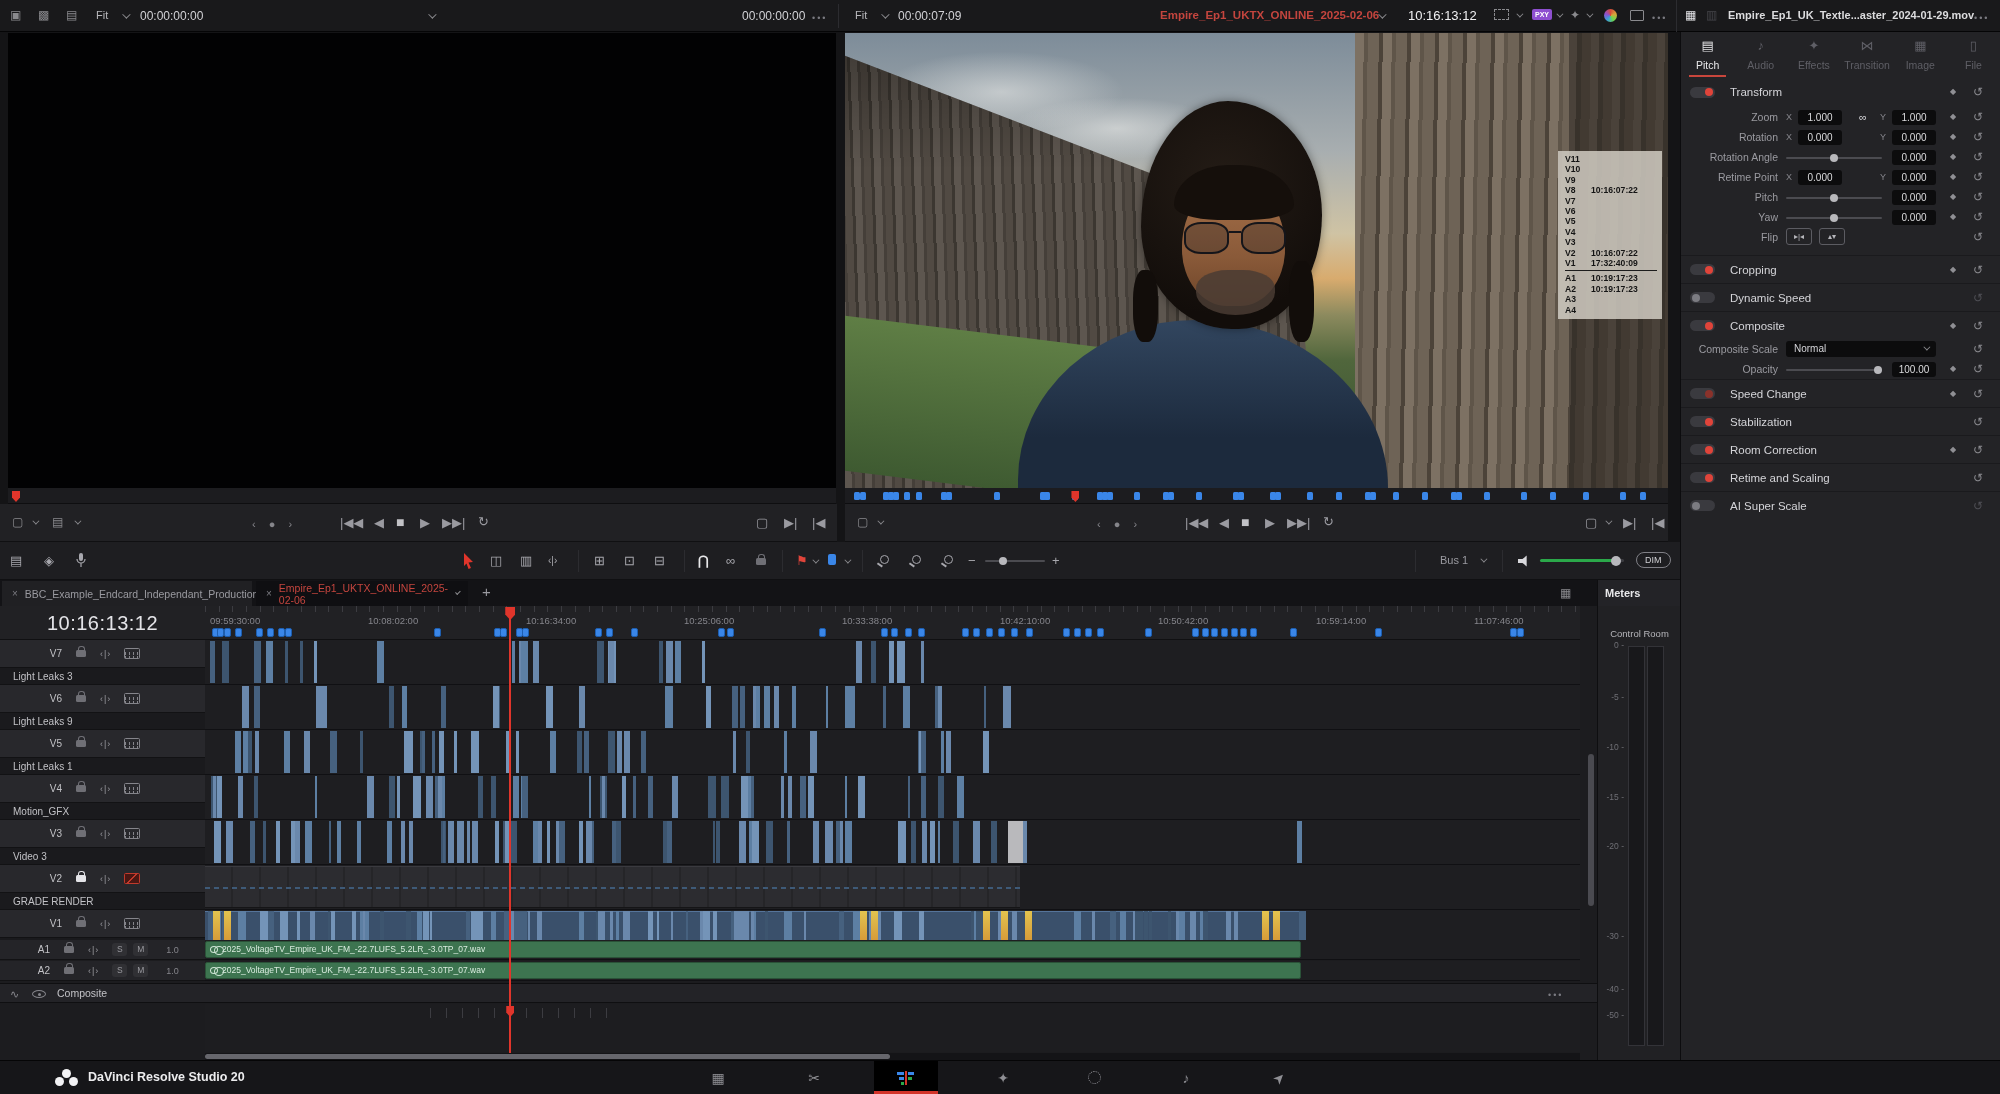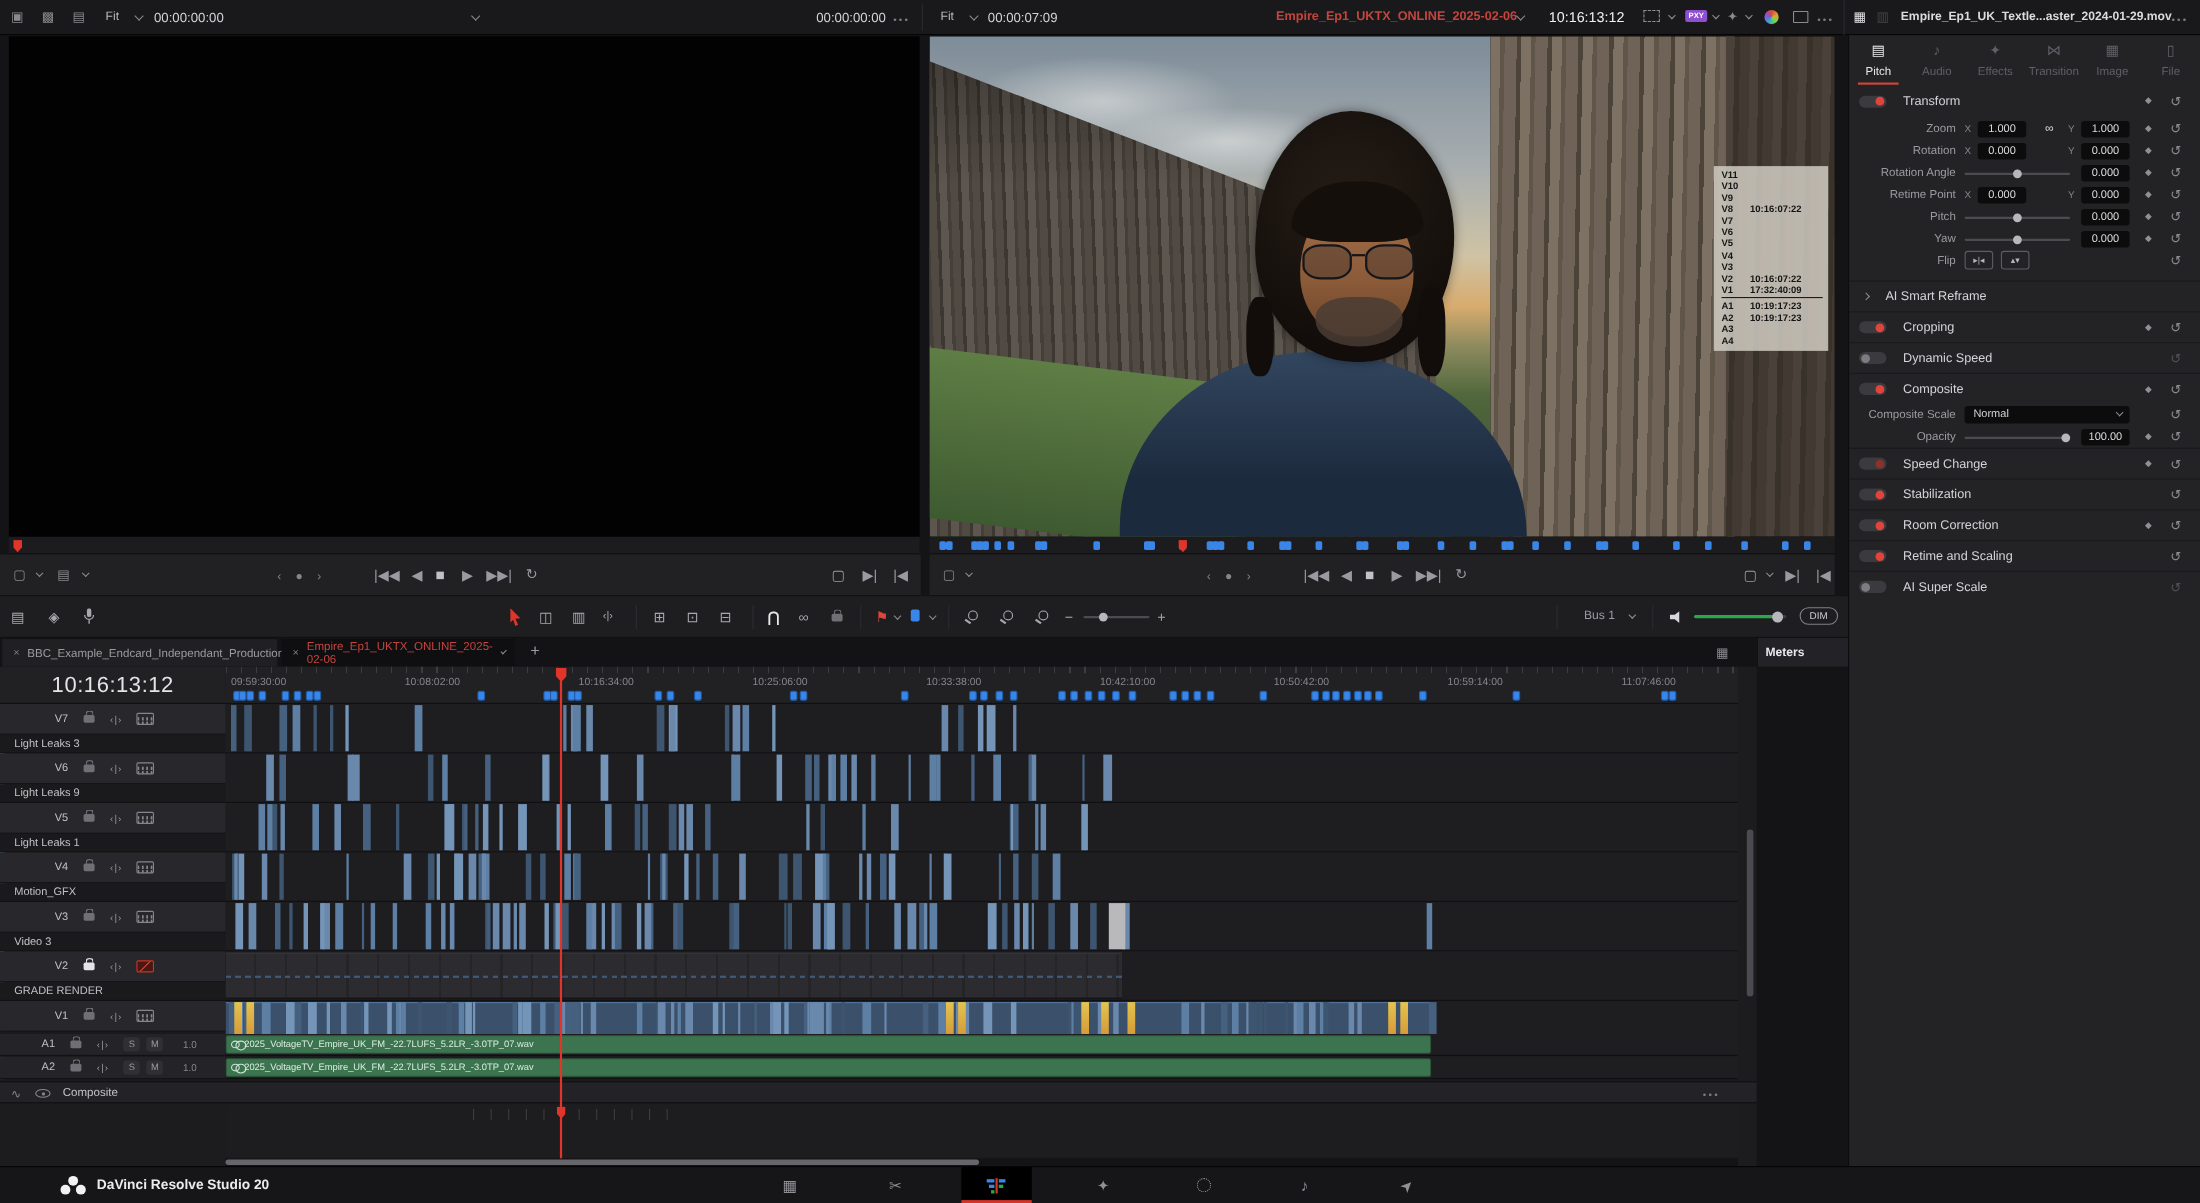--- a/index.html
+++ b/index.html
@@ -901,20 +901,35 @@
     <div id="hscroll" class="abs">
         <div id="hthumb"></div>
       </div>
     <div id="vscroll" class="abs">
         <div id="vthumb"></div>
       </div>
     <div id="playhead" class="abs" style="left: 509.25px; height: 445px;"></div>
     <div id="phtag" class="abs" style="left: 505.25px;"></div>
   </div>
 
+  <div id="meters" class="abs">
+    <div class="abs roomlbl">Control Room</div>
+    <div class="mcol" style="left:30px"></div>
+    <div class="mcol" style="left:49px"></div>
+    <div id="mscale">
+        <div class="mscale" style="top: 34px;">0 -</div>
+        <div class="mscale" style="top: 86px;">-5 -</div>
+        <div class="mscale" style="top: 136px;">-10 -</div>
+        <div class="mscale" style="top: 186px;">-15 -</div>
+        <div class="mscale" style="top: 235px;">-20 -</div>
+        <div class="mscale" style="top: 325px;">-30 -</div>
+        <div class="mscale" style="top: 378px;">-40 -</div>
+        <div class="mscale" style="top: 404px;">-50 -</div>
+      </div>
+  </div>
 
   <div id="inspector" class="abs">
     <div class="itabs" id="itabs">
         <div class="itab active">
           <div class="ig">▤</div>
           <div class="il">Pitch</div>
         </div>
         <div class="itab">
           <div class="ig">♪</div>
           <div class="il">Audio</div>
@@ -1000,24 +1015,20 @@
           <span class="kf">◆</span>
           <span class="rst">↺</span>
         </div>
         <div class="prow">
           <span class="plabel">Flip</span>
           <span class="flipbtn" style="left: 105px;">▸|◂</span>
           <span class="flipbtn" style="left: 138px;">▴▾</span>
           <span class="rst">↺</span>
         </div>
         <div style="height: 8px;"></div>
-        <div class="sechead">
-          <span class="chev sm" style="transform: rotate(-45deg); margin-left: 4px;"></span>
-          <span class="seclbl">AI Smart Reframe</span>
-        </div>
         <div class="sechead">
           <span class="pill on">
             <i class="knob"></i>
           </span>
           <span class="seclbl">Cropping</span>
           <span class="kf">◆</span>
           <span class="rst">↺</span>
         </div>
         <div class="sechead">
           <span class="pill off">

